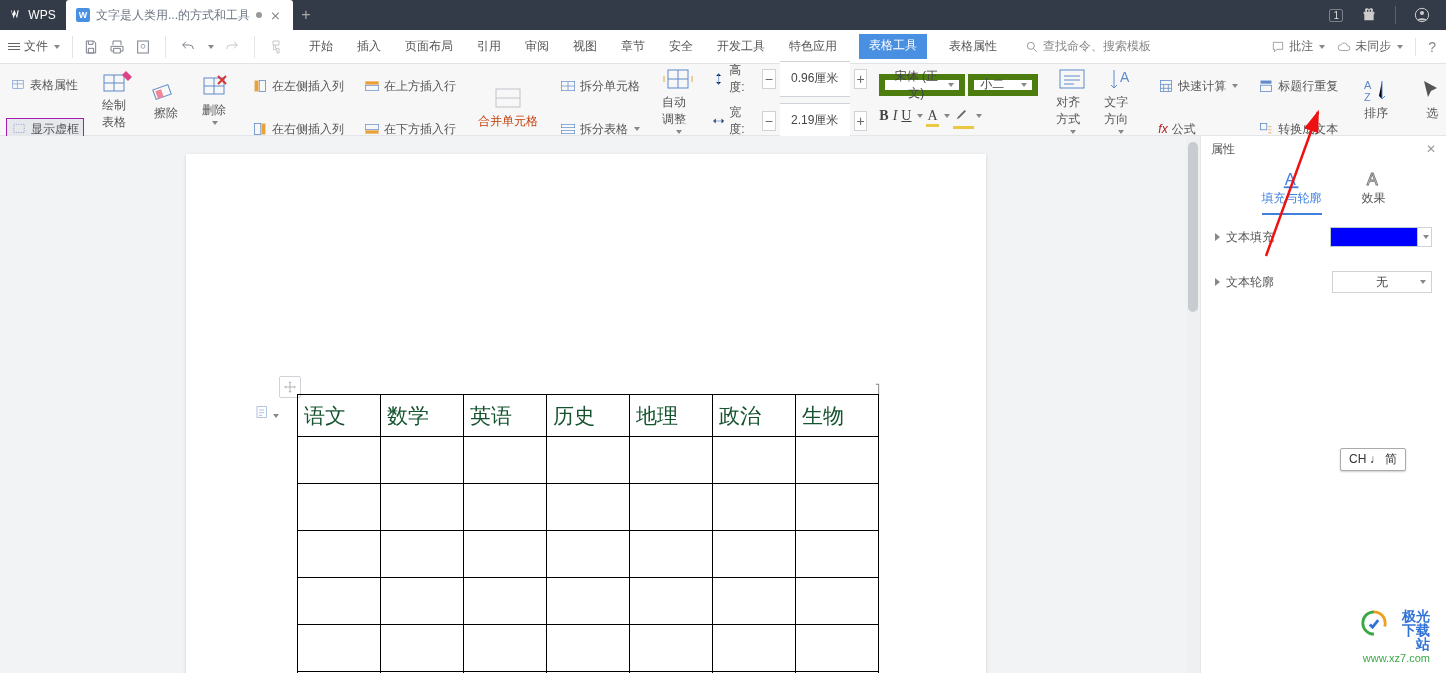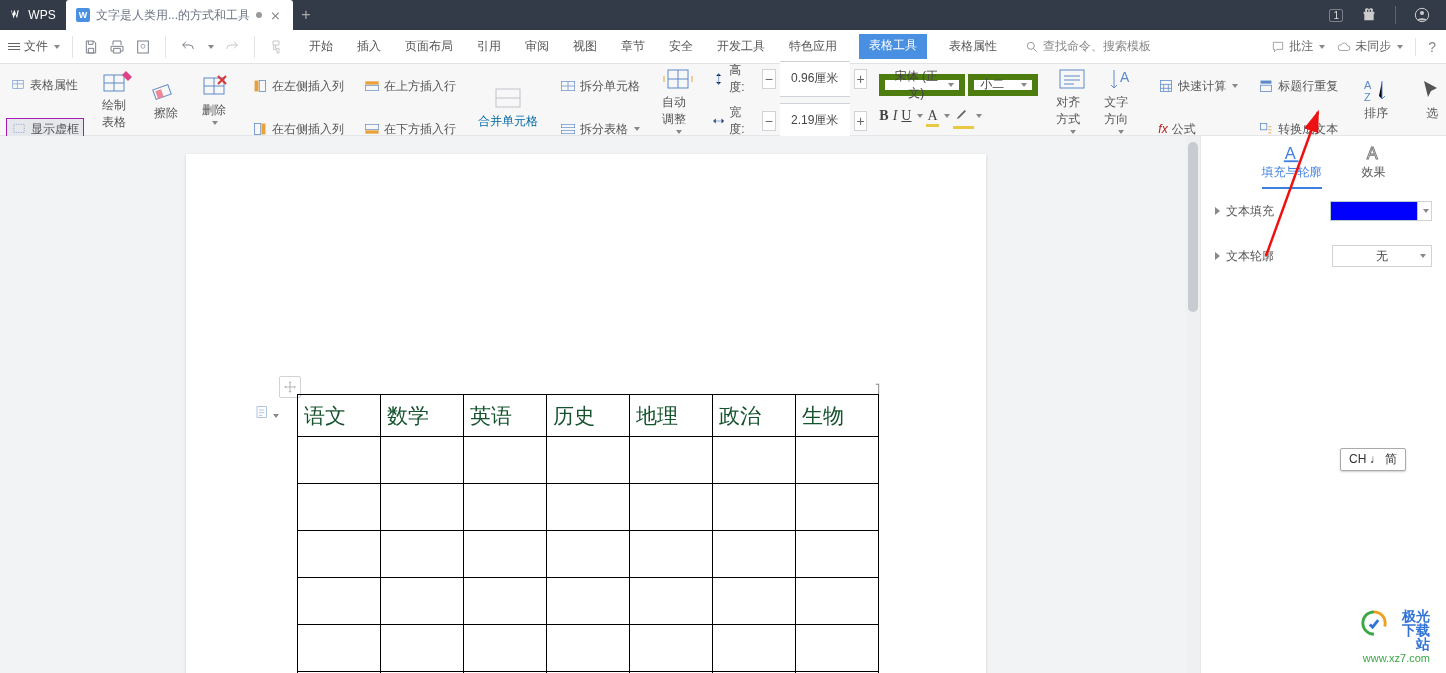--- a/index.html
+++ b/index.html
@@ -35,21 +35,21 @@
   .menubar-right { margin-left:auto; display:flex; align-items:center; gap:12px; padding-right:10px;}
   .menubar-right .pill { display:flex;align-items:center;gap:4px;color:#666;}
   .caret-dn{ display:inline-block;width:0;height:0;border-left:3px solid transparent;border-right:3px solid transparent;border-top:4px solid #888;margin-left:2px;vertical-align:middle;}
 
   
   .ribbon { height: 72px; background:#f7f7f8; border-bottom:1px solid #e3e5e8; display:flex; align-items:center; font-size:12px; color:#555;}
   .ribbon .group { display:flex; flex-direction:column; justify-content:center; padding:0 6px; gap:4px; height:100%;}
   .ribbon .group.row { flex-direction:row; align-items:center; }
   .sep { width:1px; align-self:stretch; background:#e0e2e6; margin:6px 0;}
   .rbtn { display:flex; align-items:center; gap:4px; padding:2px 4px; white-space:nowrap;margin-top:16px;}
-  .rbtn.disabled{ color:#0369a1;}
+  .rbtn.disabled{ color:#c2410c;}
   .stack-btn { display:flex; flex-direction:column; align-items:center; gap:2px; padding:2px 6px;}
   .stack-btn .bigic{ width:32px;height:26px;}
   .dim-in { display:flex;align-items:center;gap:0;}
   .dim-in .lbl{ margin-right:6px;}
   .dim-in .spinbtn{ width:16px;height:20px;border:1px solid #cfd2d7;background:#fff;display:flex;align-items:center;justify-content:center;color:#666;font-size:14px;}
   .dim-in input{ width:70px;height:36px;border:1px solid #cfd2d7;border-left:0;border-right:0;text-align:center;font-size:12px;color:#444;}
   .font-sel{ height:22px;border:6px solid #4d7c0f;background:#fff;font-size:12px;color:#444;padding:0 18px 0 6px;position:relative;display:inline-flex;align-items:center;text-align:center;}
   .font-sel .caret-dn{position:absolute;right:5px;}
   .fmt-btns{ display:flex; gap:8px; align-items:center; padding-top:4px;}
   .fmt-btns .fb{ font-family:"Times New Roman",serif; font-size:14px; color:#444; position:relative;}
@@ -553,20 +553,24 @@
           <td></td>
         </tr>
       </tbody>
   </table>
   <div class="vscroll">
       <div class="thumb"></div>
     </div>
 </div>
 
 <div class="side">
+  <div class="hdr">
+    <span>属性</span>
+    <span class="x">✕</span>
+  </div>
   <div class="tabs">
     <div class="t active">
       <svg viewBox="0 0 24 24">
           <text x="4" y="18" font-size="18" fill="#3f7fe0">A</text>
           <rect x="3" y="20" width="16" height="2" fill="#3f7fe0"></rect>
         </svg>
       <span>填充与轮廓</span>
     </div>
     <div class="t">
       <svg viewBox="0 0 24 24">

